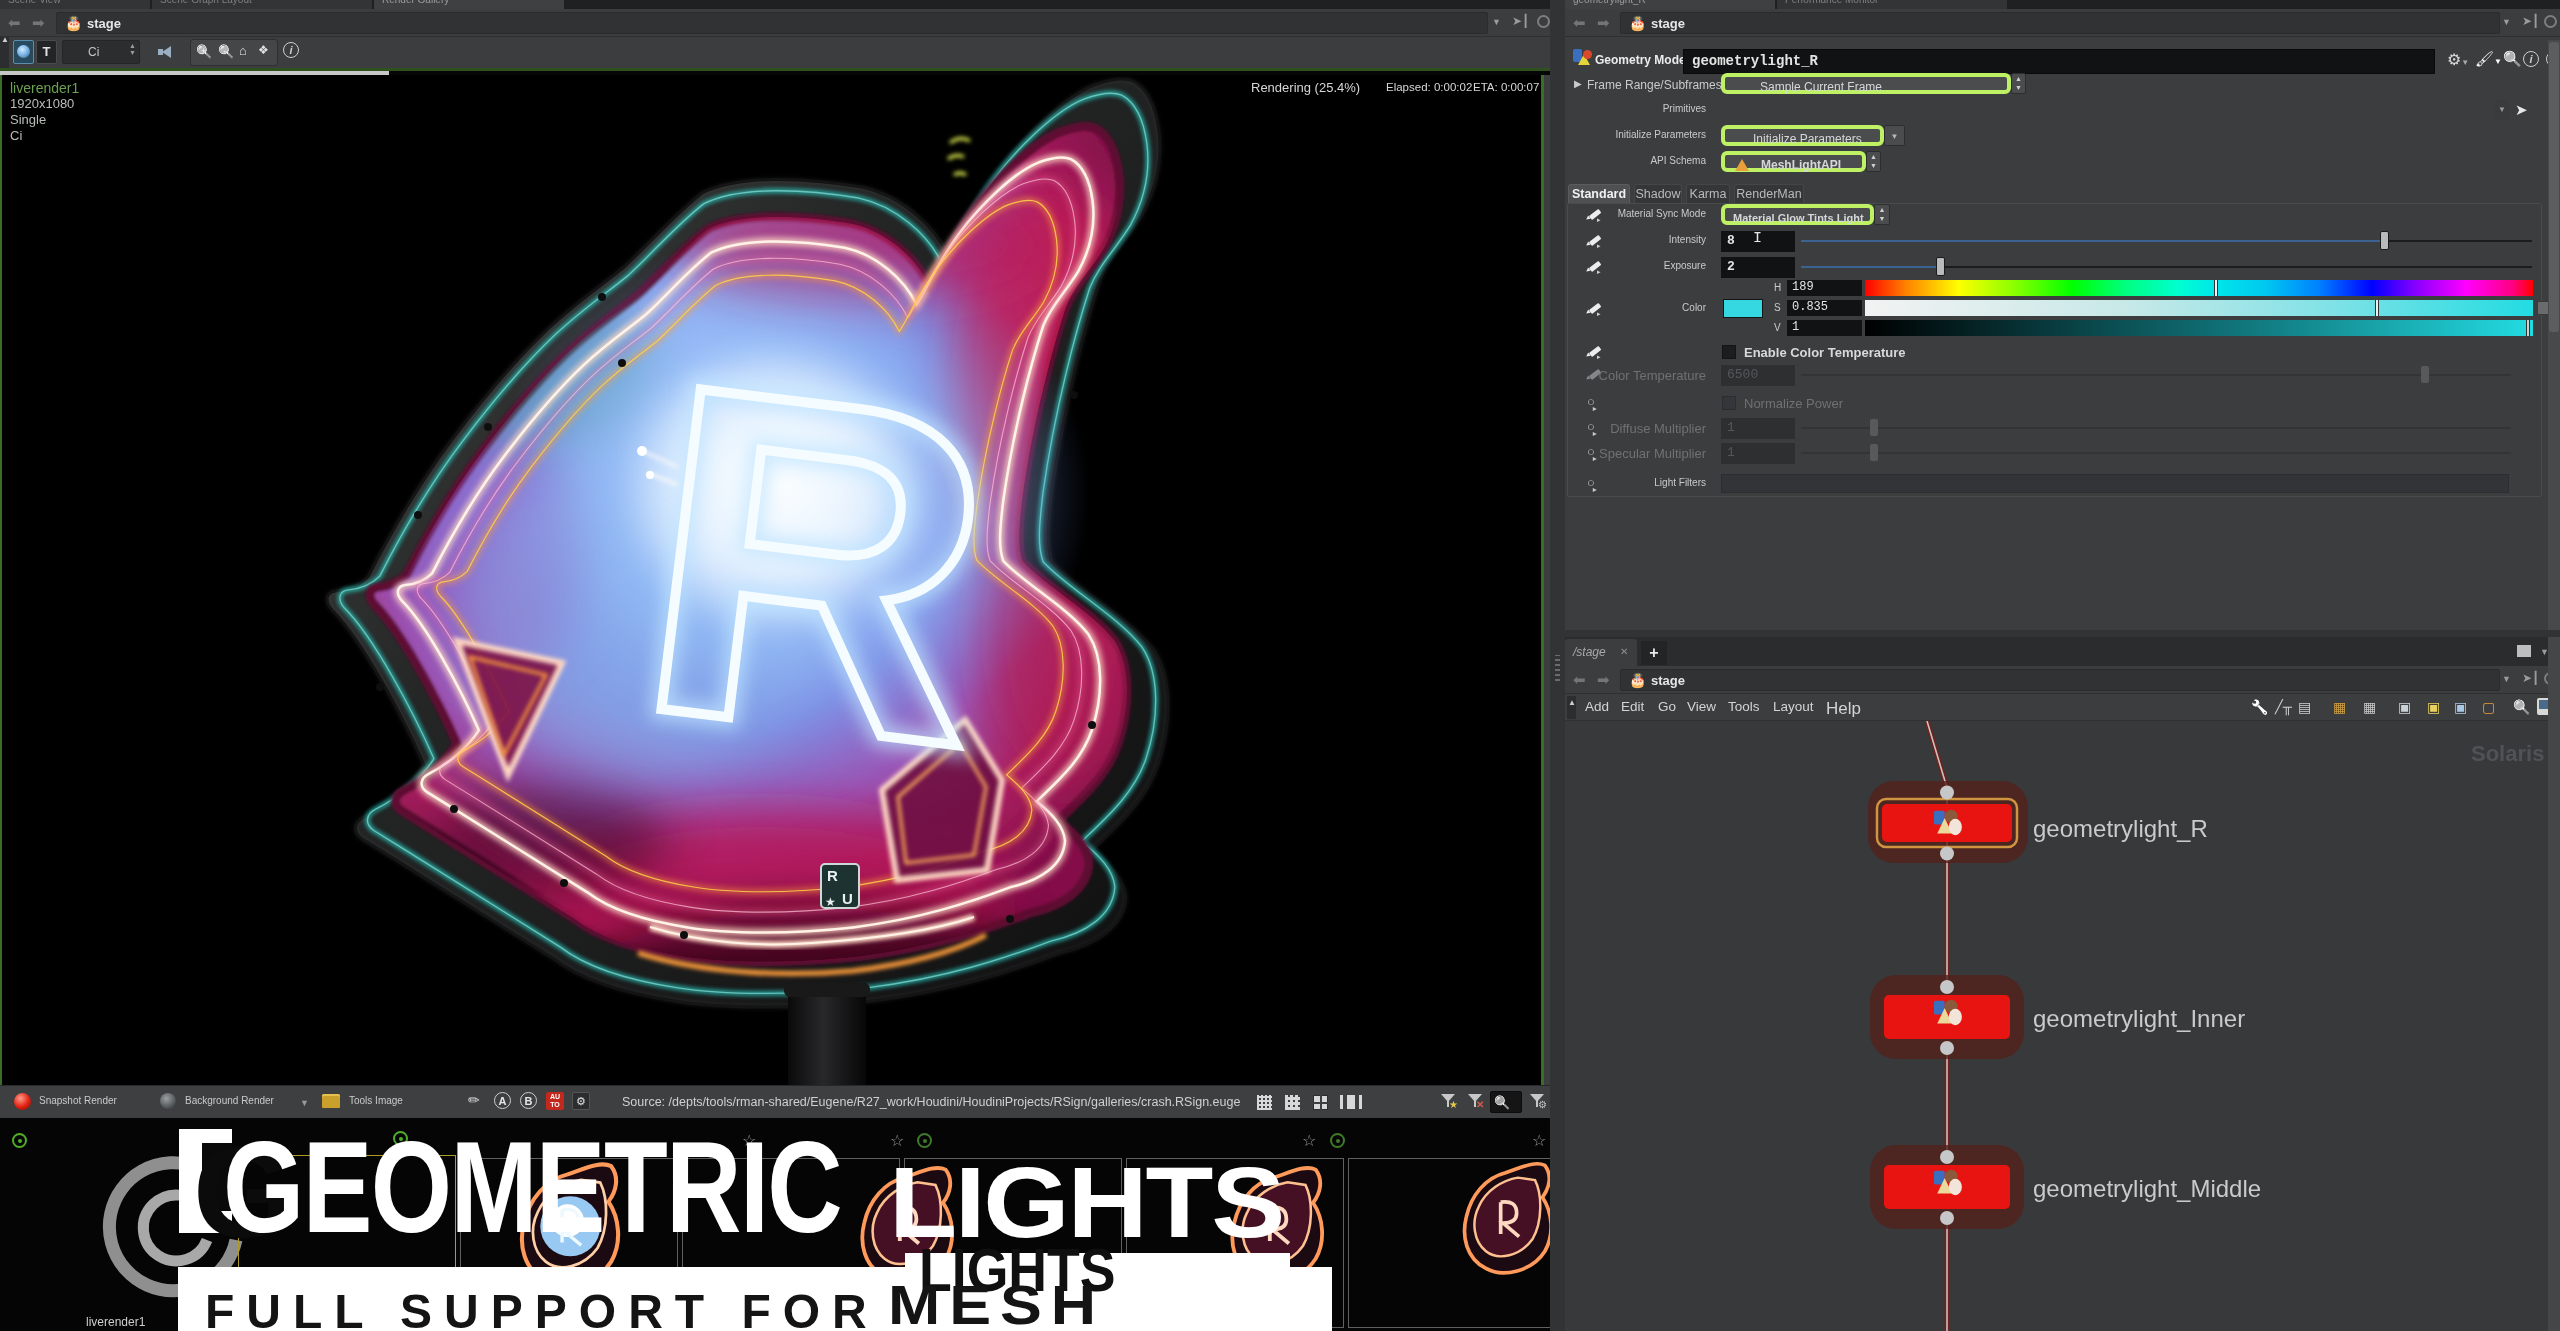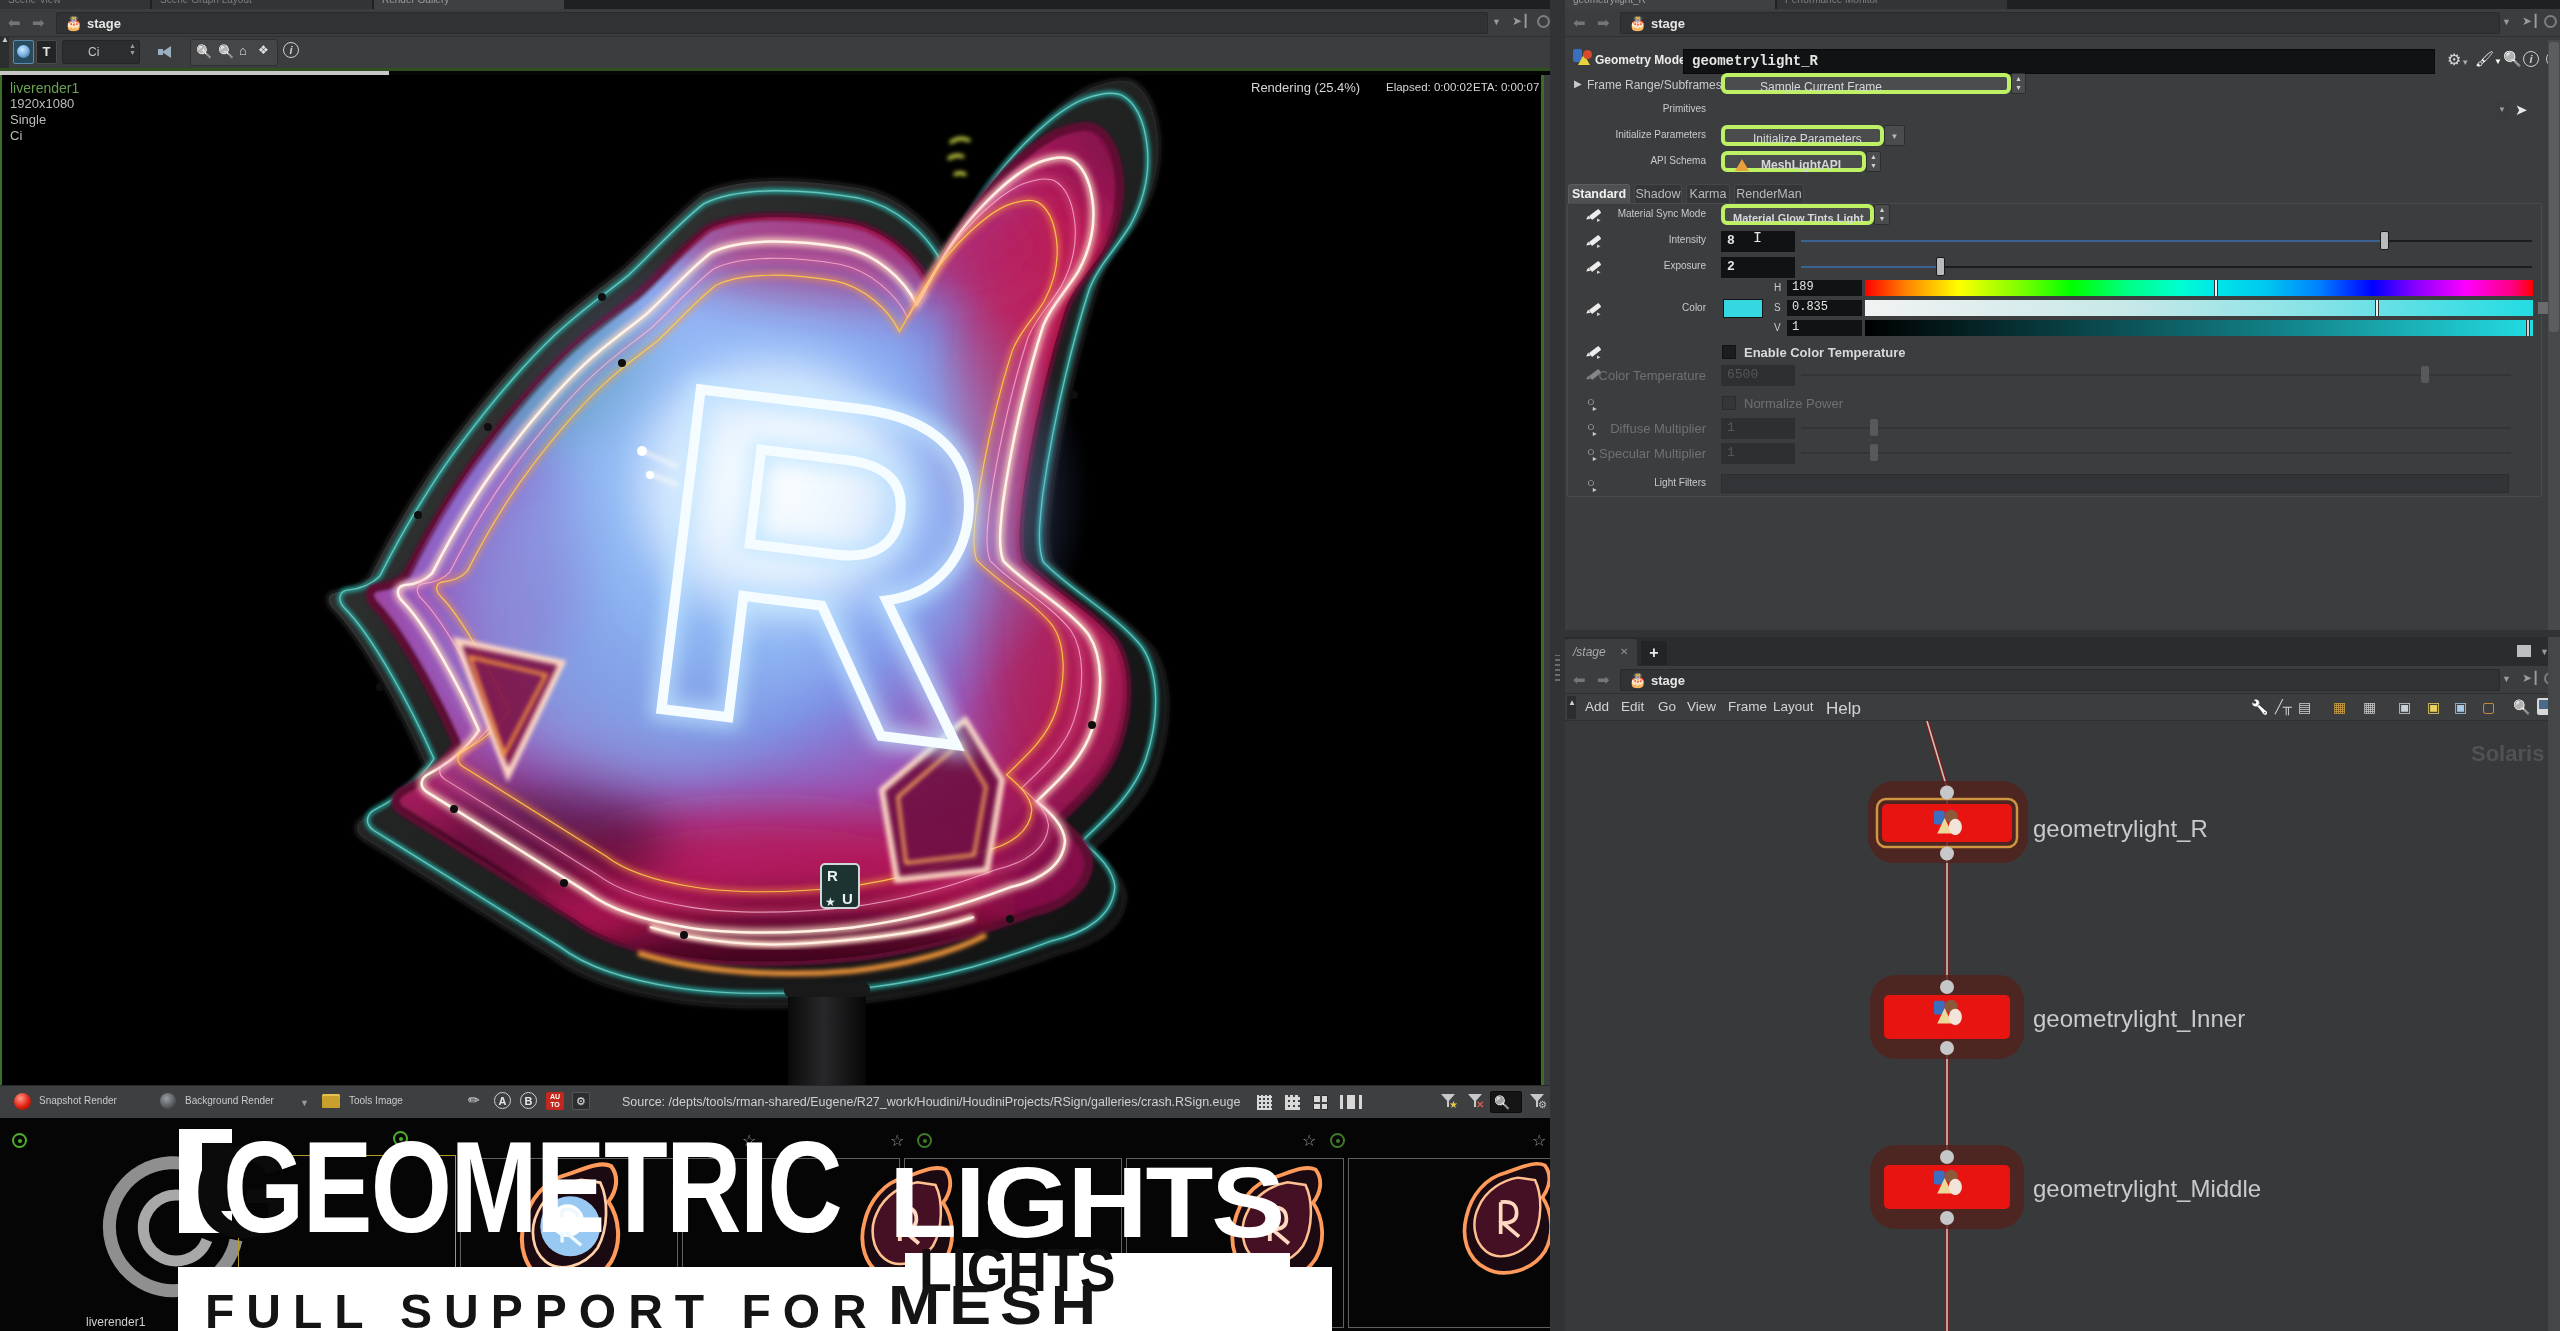--- a/index.html
+++ b/index.html
@@ -506,21 +506,21 @@
     </div>
 
     <div class="abs" style="left:0;top:64px;width:995px;height:27px;background:#3c3d3f;border-bottom:1px solid #2f3032;">
       <div class="abs" style="left:2px;top:2px;width:9px;height:23px;background:#2c2d2e;">
           <span style="position:absolute;left:1px;top:2px;color:#cfcfcf;font-size:8px;">▲</span>
         </div>
       <div class="abs" style="left:20px;top:5px;color:#d2d3d4;font-size:13.5px;">Add</div>
       <div class="abs" style="left:56px;top:5px;color:#d2d3d4;font-size:13.5px;">Edit</div>
       <div class="abs" style="left:93px;top:5px;color:#d2d3d4;font-size:13.5px;">Go</div>
       <div class="abs" style="left:122px;top:5px;color:#d2d3d4;font-size:13.5px;">View</div>
-      <div class="abs" style="left:163px;top:5px;color:#d2d3d4;font-size:13.5px;">Frame</div>
+      <div class="abs" style="left:163px;top:5px;color:#d2d3d4;font-size:13.5px;">Tools</div>
       <div class="abs" style="left:208px;top:5px;color:#d2d3d4;font-size:13.5px;">Layout</div>
       <div class="abs" style="left:261px;top:5px;color:#d2d3d4;font-size:17px;">Help</div>
       <div class="abs gs" style="left:686px;top:5px;color:#e0e0e0;font-size:14px;">🔧</div>
       <div class="abs" style="left:710px;top:5px;color:#d0d0d0;font-size:13px;">╱╥</div>
       <div class="abs" style="left:733px;top:5px;color:#d0d0d0;font-size:14px;">▤</div>
       <div class="abs" style="left:768px;top:5px;color:#d0a040;font-size:14px;">▦</div>
       <div class="abs" style="left:798px;top:5px;color:#c8c8c8;font-size:14px;">▦</div>
       <div class="abs" style="left:833px;top:5px;color:#c8d0d8;font-size:14px;">▣</div>
       <div class="abs" style="left:862px;top:5px;color:#e8d060;font-size:14px;">▣</div>
       <div class="abs" style="left:889px;top:5px;color:#a8c8e8;font-size:14px;">▣</div>

